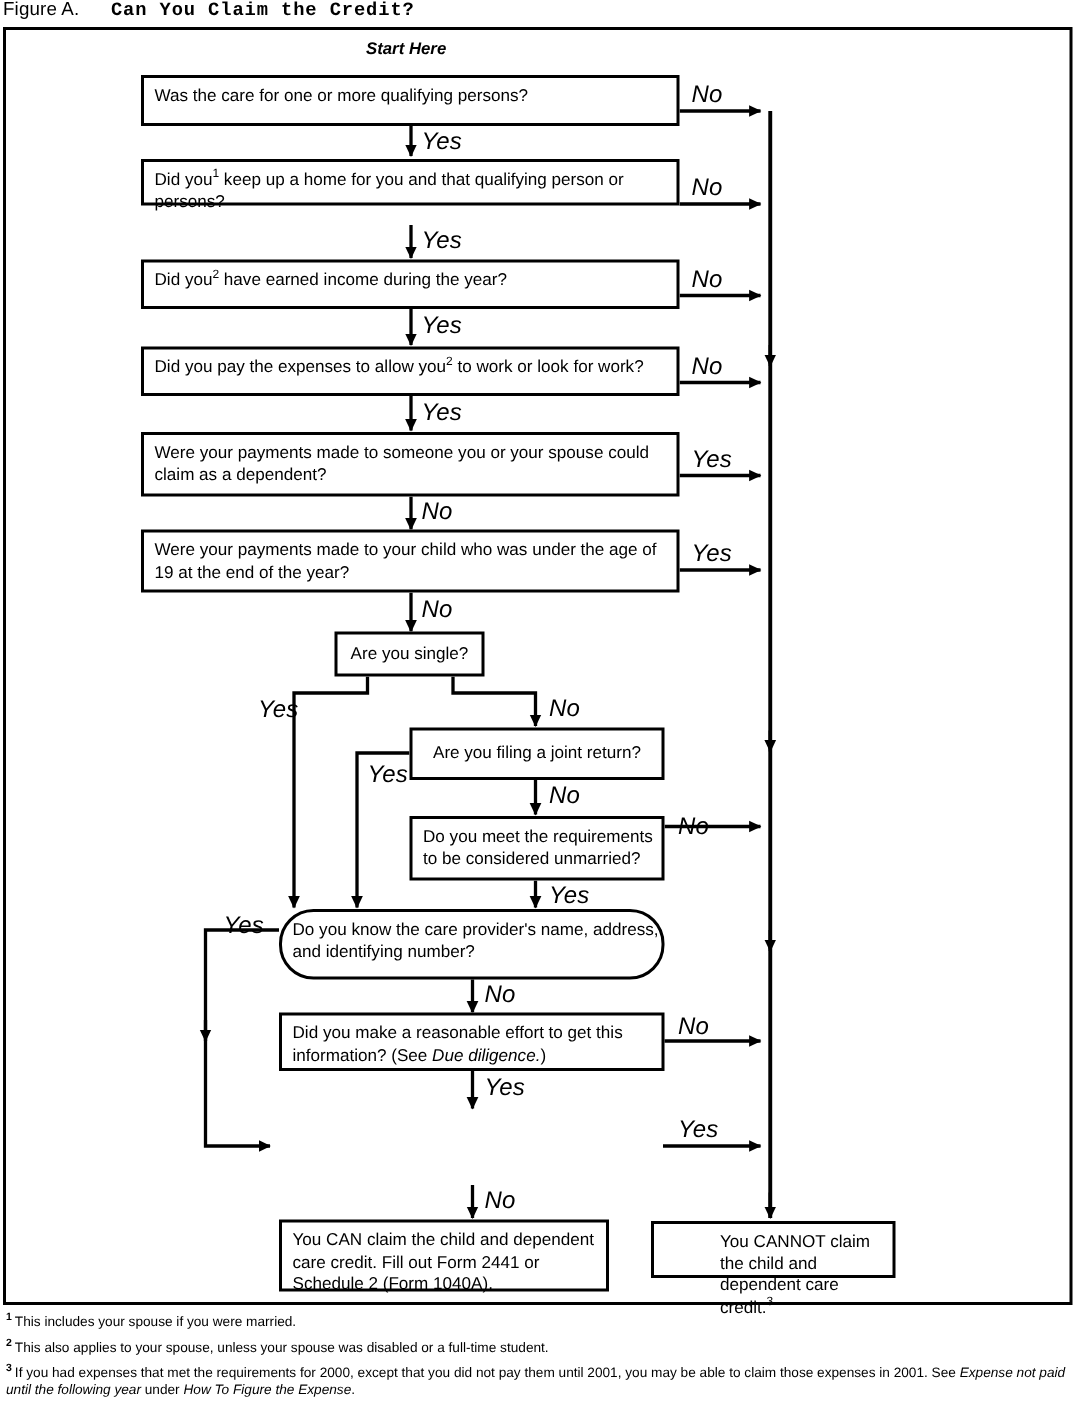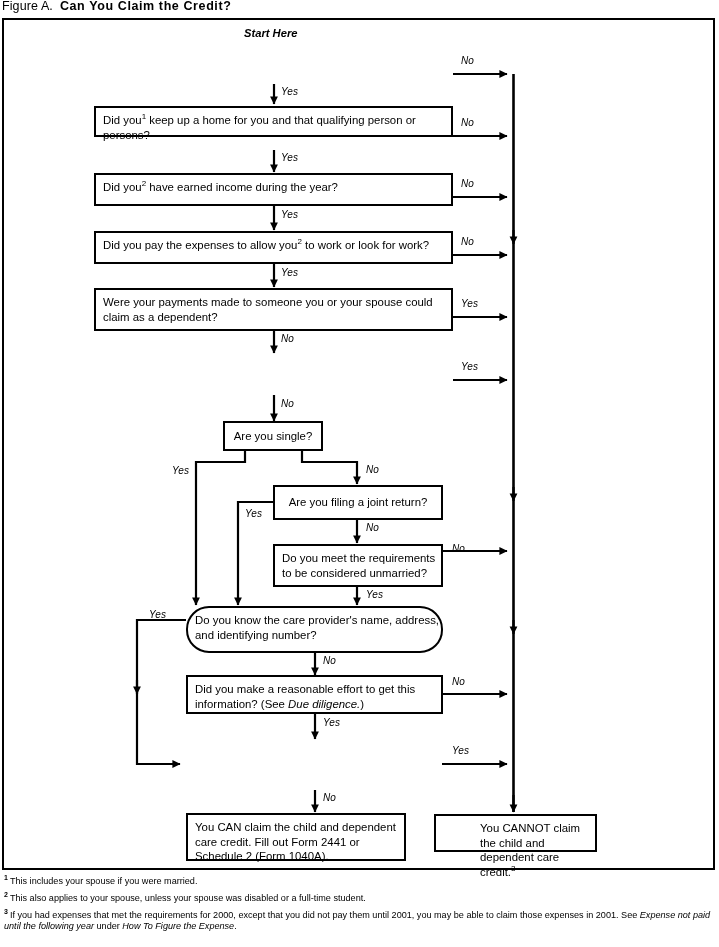--- a/index.html
+++ b/index.html
@@ -9,21 +9,21 @@
     color:#000;-webkit-font-smoothing:none;
   }
   #page{position:relative;width:719px;height:947px;overflow:hidden;}
 
   
   #title{
     position:absolute;left:2px;top:-1px;
     font-size:12.5px;letter-spacing:0.1px;white-space:nowrap;
   }
   #title .fig{font-weight:400;}
-  #title .nm{font-weight:bold;letter-spacing:0.6px;margin-left:7px;}
+  #title .nm{font-weight:bold;letter-spacing:0.6px;margin-left:21px;font-family:Liberation Mono, monospace;}
 
   
   #frame{
     position:absolute;left:2px;top:18px;
     width:713px;height:852px;
     border:2px solid #000;box-sizing:border-box;background:#fff;
   }
 
   
   #wires{position:absolute;left:0;top:0;width:719px;height:947px;pointer-events:none;}
@@ -34,21 +34,21 @@
     border:2px solid #000;background:#fff;
     font-size:11.4px;line-height:14.6px;
     padding:5px 0 0 7px;
   }
   .box.ctr{padding:0 7px;display:flex;align-items:center;justify-content:center;text-align:center;}
   .box sup{font-size:8px;vertical-align:super;line-height:0;}
   .it{font-style:italic;}
 
   
   .lbl{
-    position:absolute;font-size:10px;font-style:italic;
+    position:absolute;font-size:16px;font-style:italic;
     white-space:nowrap;letter-spacing:0.1px;
   }
   #starthere{
     position:absolute;font-size:11.2px;font-style:italic;font-weight:bold;
     white-space:nowrap;
   }
 
   
   #notes{position:absolute;left:4px;top:876px;width:712px;}
   .note{font-size:9.1px;line-height:11.4px;margin-bottom:5.5px;white-space:normal;}
@@ -127,37 +127,43 @@
       <path d="M315,714 L315,739" marker-end="url(#ah)"></path>
 
       <path d="M442,764 L507,764" marker-end="url(#ah)"></path>
 
       <path d="M315,790 L315,812" marker-end="url(#ah)"></path>
     </g>
   </svg>
 
   <div id="starthere" style="left:244px;top:27px;">Start Here</div>
 
+  <div class="box" style="left:94px;top:50px;width:359px;height:34px;">
+    <span>Was the care for one or more qualifying persons?</span>
+  </div>
 
   <div class="box" style="left:94px;top:106px;width:359px;height:31px;">
     <span>Did you</span><sup>1</sup><span> keep up a home for you and that qualifying person or persons?</span>
   </div>
 
   <div class="box" style="left:94px;top:173px;width:359px;height:33px;">
     <span>Did you</span><sup>2</sup><span> have earned income during the year?</span>
   </div>
 
   <div class="box" style="left:94px;top:231px;width:359px;height:33px;">
     <span>Did you pay the expenses to allow you</span><sup>2</sup><span> to work or look for work?</span>
   </div>
 
   <div class="box" style="left:94px;top:288px;width:359px;height:43px;">
     <span>Were your payments made to someone you or your spouse could claim as a dependent?</span>
   </div>
 
+  <div class="box" style="left:94px;top:353px;width:359px;height:42px;">
+    <span>Were your payments made to your child who was under the age of 19 at the end of the year?</span>
+  </div>
 
   <div class="box ctr" style="left:223px;top:421px;width:100px;height:30px;">
     <span>Are you single?</span>
   </div>
 
   <div class="box ctr" style="left:273px;top:485px;width:170px;height:35px;">
     <span>Are you filing a joint return?</span>
   </div>
 
   <div class="box" style="left:273px;top:544px;width:170px;height:43px;">

